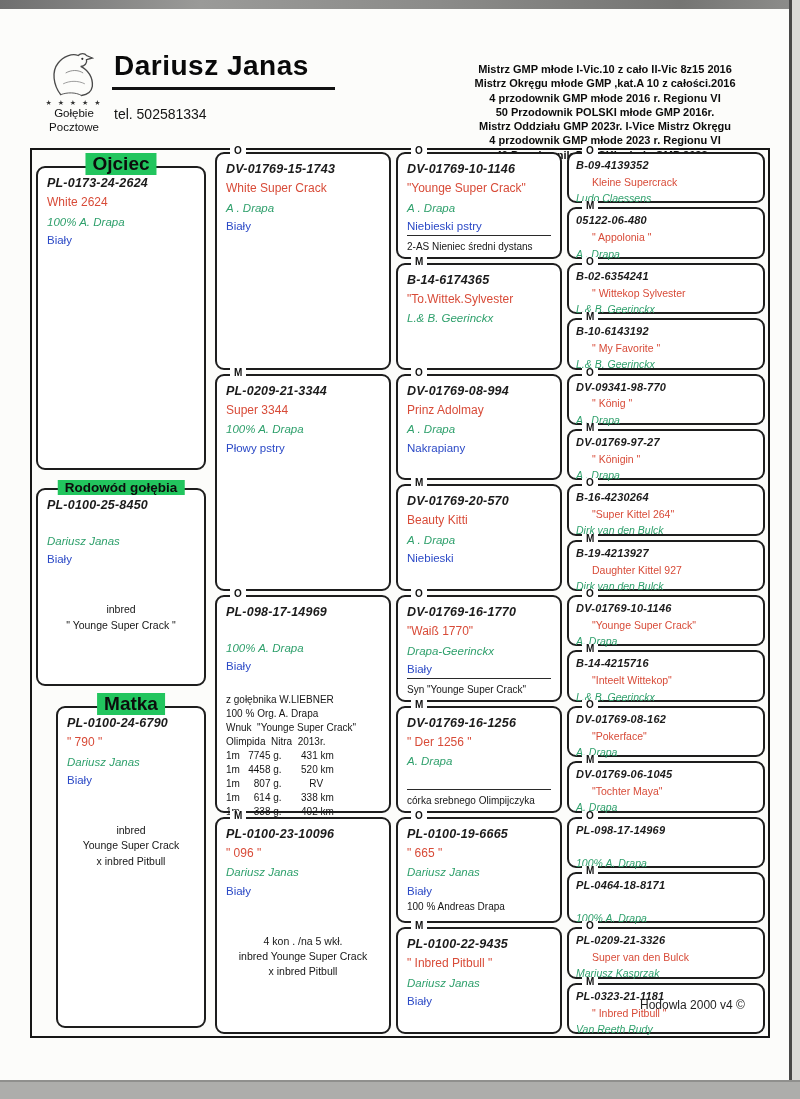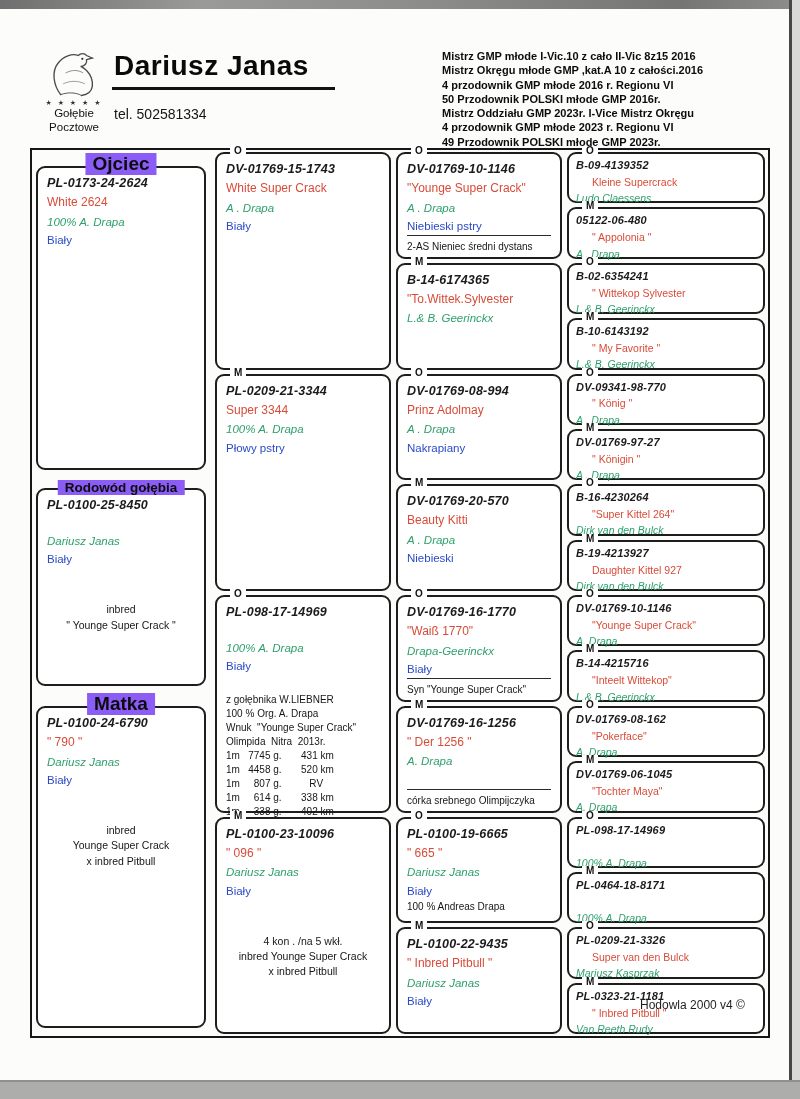--- a/index.html
+++ b/index.html
@@ -15,41 +15,41 @@
               border-left:3px solid #474747;box-sizing:border-box;}
 
   
   .logo{position:absolute;left:36px;top:48px;width:76px;text-align:center;}
   .logo svg{display:block;margin:0 auto;}
   .logo-stars{font-size:7px;letter-spacing:2px;color:#333;margin-top:1px;}
   .logo-name{font-size:11.5px;font-weight:normal;color:#111;line-height:1.2;}
   .owner-name{position:absolute;left:112px;top:50px;font-size:28px;font-weight:bold;color:#0a0a0a;
               border-bottom:3px solid #121212;padding:0 26px 5px 2px;letter-spacing:0.5px;}
   .owner-phone{position:absolute;left:114px;top:106px;font-size:14px;color:#151515;}
-  .achievements{position:absolute;right:32px;top:49px;width:326px;text-align:left;
+  .achievements{position:absolute;right:32px;top:62px;width:326px;text-align:center;
                 font-size:11px;font-weight:bold;line-height:14.3px;color:#0c0c0c;}
 
   
   .frame{position:absolute;left:30px;top:148px;width:740px;height:890px;border:2px solid #161616;box-sizing:border-box;}
   .col{position:absolute;top:152px;height:882px;display:flex;flex-direction:column;}
   .col1{left:36px;width:170px;}
   .col2{left:215px;width:176px;gap:4px;}
   .col3{left:396px;width:166px;gap:4px;}
   .col4{left:567px;width:198px;gap:4px;}
   .col2 .pbox,.col3 .pbox,.col4 .pbox{flex:1 1 0;min-height:0;}
 
   .pbox{position:relative;border:2px solid #1d1d1d;border-radius:9px;background:#fff;
         padding:6px 9px 4px;box-sizing:border-box;display:flex;flex-direction:column;}
   .box-father{margin-top:14px;height:304px;}
   .box-subject{margin-top:18px;height:198px;}
-  .box-mother{margin-top:20px;height:322px;}
+  .box-mother{margin-top:20px;height:322px;margin-left:20px;}
 
   .sex{position:absolute;top:-8px;left:13px;background:#fff;padding:0 4px;font-size:10px;
        font-weight:bold;color:#111;line-height:1;}
-  .boxlabel{position:absolute;left:50%;transform:translateX(-50%);background:#8b5cf6;
+  .boxlabel{position:absolute;left:50%;transform:translateX(-50%);background:#22c55e;
             padding:0 7px;font-weight:bold;white-space:nowrap;color:#0c0c0c;}
   .boxlabel.lg{font-size:19px;top:-15px;}
   .boxlabel.md{font-size:13.5px;top:-10px;}
 
   .ln{flex-shrink:0;line-height:1.45;min-height:13px;font-size:11.5px;}
   .ln-id{font-weight:bold;font-style:italic;font-size:12.5px;color:var(--c-id,#1b1b1b);letter-spacing:0.2px;}
   .ln-name{color:var(--c-name,#d84b38);margin-top:2px;font-size:12px;}
   .ln-breeder{color:var(--c-breeder,#2fa06c);font-style:italic;margin-top:2px;}
   .ln-color{color:var(--c-plumage,#2b49c6);margin-top:2px;}
   .ln-note{color:#161616;font-size:10px;line-height:1.3;white-space:pre;margin-top:1px;}

